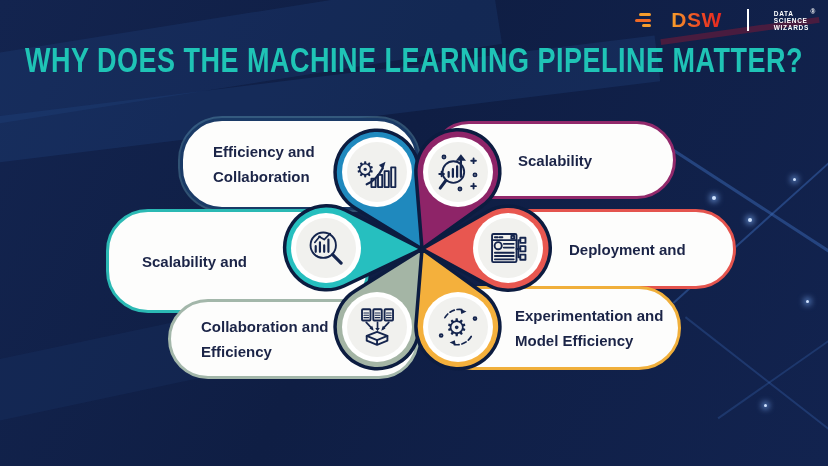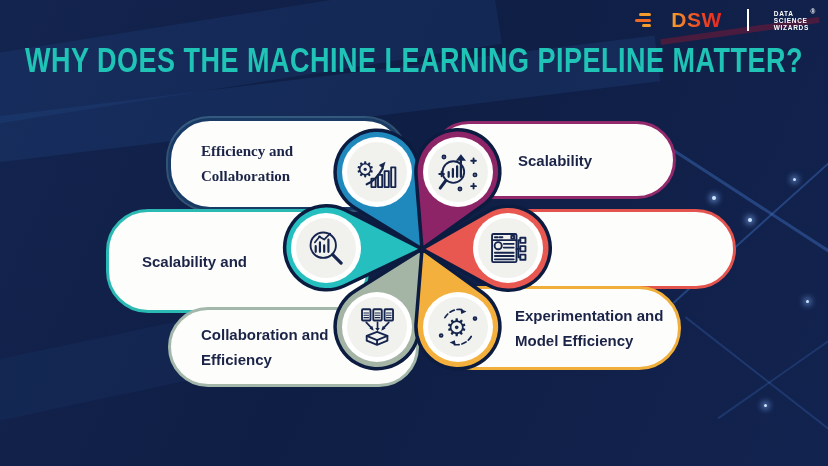--- a/index.html
+++ b/index.html
@@ -28,29 +28,29 @@
   .s1{width:12px}.s2{width:16px;background:#ef6a26!important}.s3{width:9px}
   .brand{font-size:21px;font-weight:bold;letter-spacing:0.5px;background:linear-gradient(90deg,#f7a12b,#ee5024,#e52620);-webkit-background-clip:text;background-clip:text;color:transparent;}
   .logo-div{width:2px;height:22px;background:#ffffff;margin:0 3px;}
   .tagline{display:flex;flex-direction:column;line-height:7px;position:relative;padding-right:7px;}
   .tagline span{color:#ffffff;font-size:6.5px;font-weight:bold;letter-spacing:0.7px;}
   .reg{position:absolute;right:0;top:-2px;color:#ffffff;font-size:6px;}
 
   
   .pill{position:absolute;background:#fdfdfc;border-radius:42px;border:3px solid;box-sizing:border-box;display:flex;align-items:center;z-index:3;}
   .pill-label{font-size:15px;font-weight:bold;color:#1b2447;line-height:25px;}
-  .m0{left:168px;top:118px;width:239px;height:92px;border-color:#1a3a66;box-shadow:0 0 0 2px rgba(125,200,215,0.30);font-family:Liberation Serif, serif;}
+  .m0{left:180px;top:118px;width:239px;height:92px;border-color:#1a3a66;box-shadow:0 0 0 2px rgba(125,200,215,0.30);}
   .m0 .pill-label{padding-left:30px;}
   .m1{left:430px;top:121px;width:246px;height:78px;border-color:#92296b;}
   .m1 .pill-label{padding-left:85px;}
   .m2{left:106px;top:209px;width:263px;height:104px;border-color:#2bb9b4;}
   .m2 .pill-label{padding-left:33px;}
   .m3{left:474px;top:209px;width:262px;height:80px;border-color:#e4544e;}
   .m3 .pill-label{padding-left:92px;}
-  .m4{left:168px;top:299px;width:251px;height:80px;border-color:#a3b7aa;margin-top:8px;}
+  .m4{left:168px;top:299px;width:251px;height:80px;border-color:#a3b7aa;}
   .m4 .pill-label{padding-left:30px;}
   .m5{left:430px;top:286px;width:251px;height:84px;border-color:#f0af3b;}
   .m5 .pill-label{padding-left:82px;}
 
   .flower{position:absolute;left:0;top:0;z-index:5;pointer-events:none;}
   .petal{stroke:#0c1c40;stroke-width:3.5;stroke-linejoin:round;}
   .icon{stroke:#15254e;stroke-width:2;fill:none;stroke-linecap:round;stroke-linejoin:round;}
   .icon .fillnavy{fill:#15254e;stroke:none;}
   .icon text{stroke:none;fill:#15254e;font-family:"DejaVu Sans",sans-serif;}
 </style>
@@ -103,20 +103,21 @@
         <div>Scalability</div>
     </div>
   </div>
   <div class="pill m2">
     <div class="pill-label">
       <div>Scalability and</div>
     </div>
   </div>
   <div class="pill m3">
     <div class="pill-label">
+      <div>Deployment and</div>
     </div>
   </div>
   <div class="pill m4">
     <div class="pill-label">
       <div>Collaboration and</div>
         <div>Efficiency</div>
     </div>
   </div>
   <div class="pill m5">
     <div class="pill-label">

